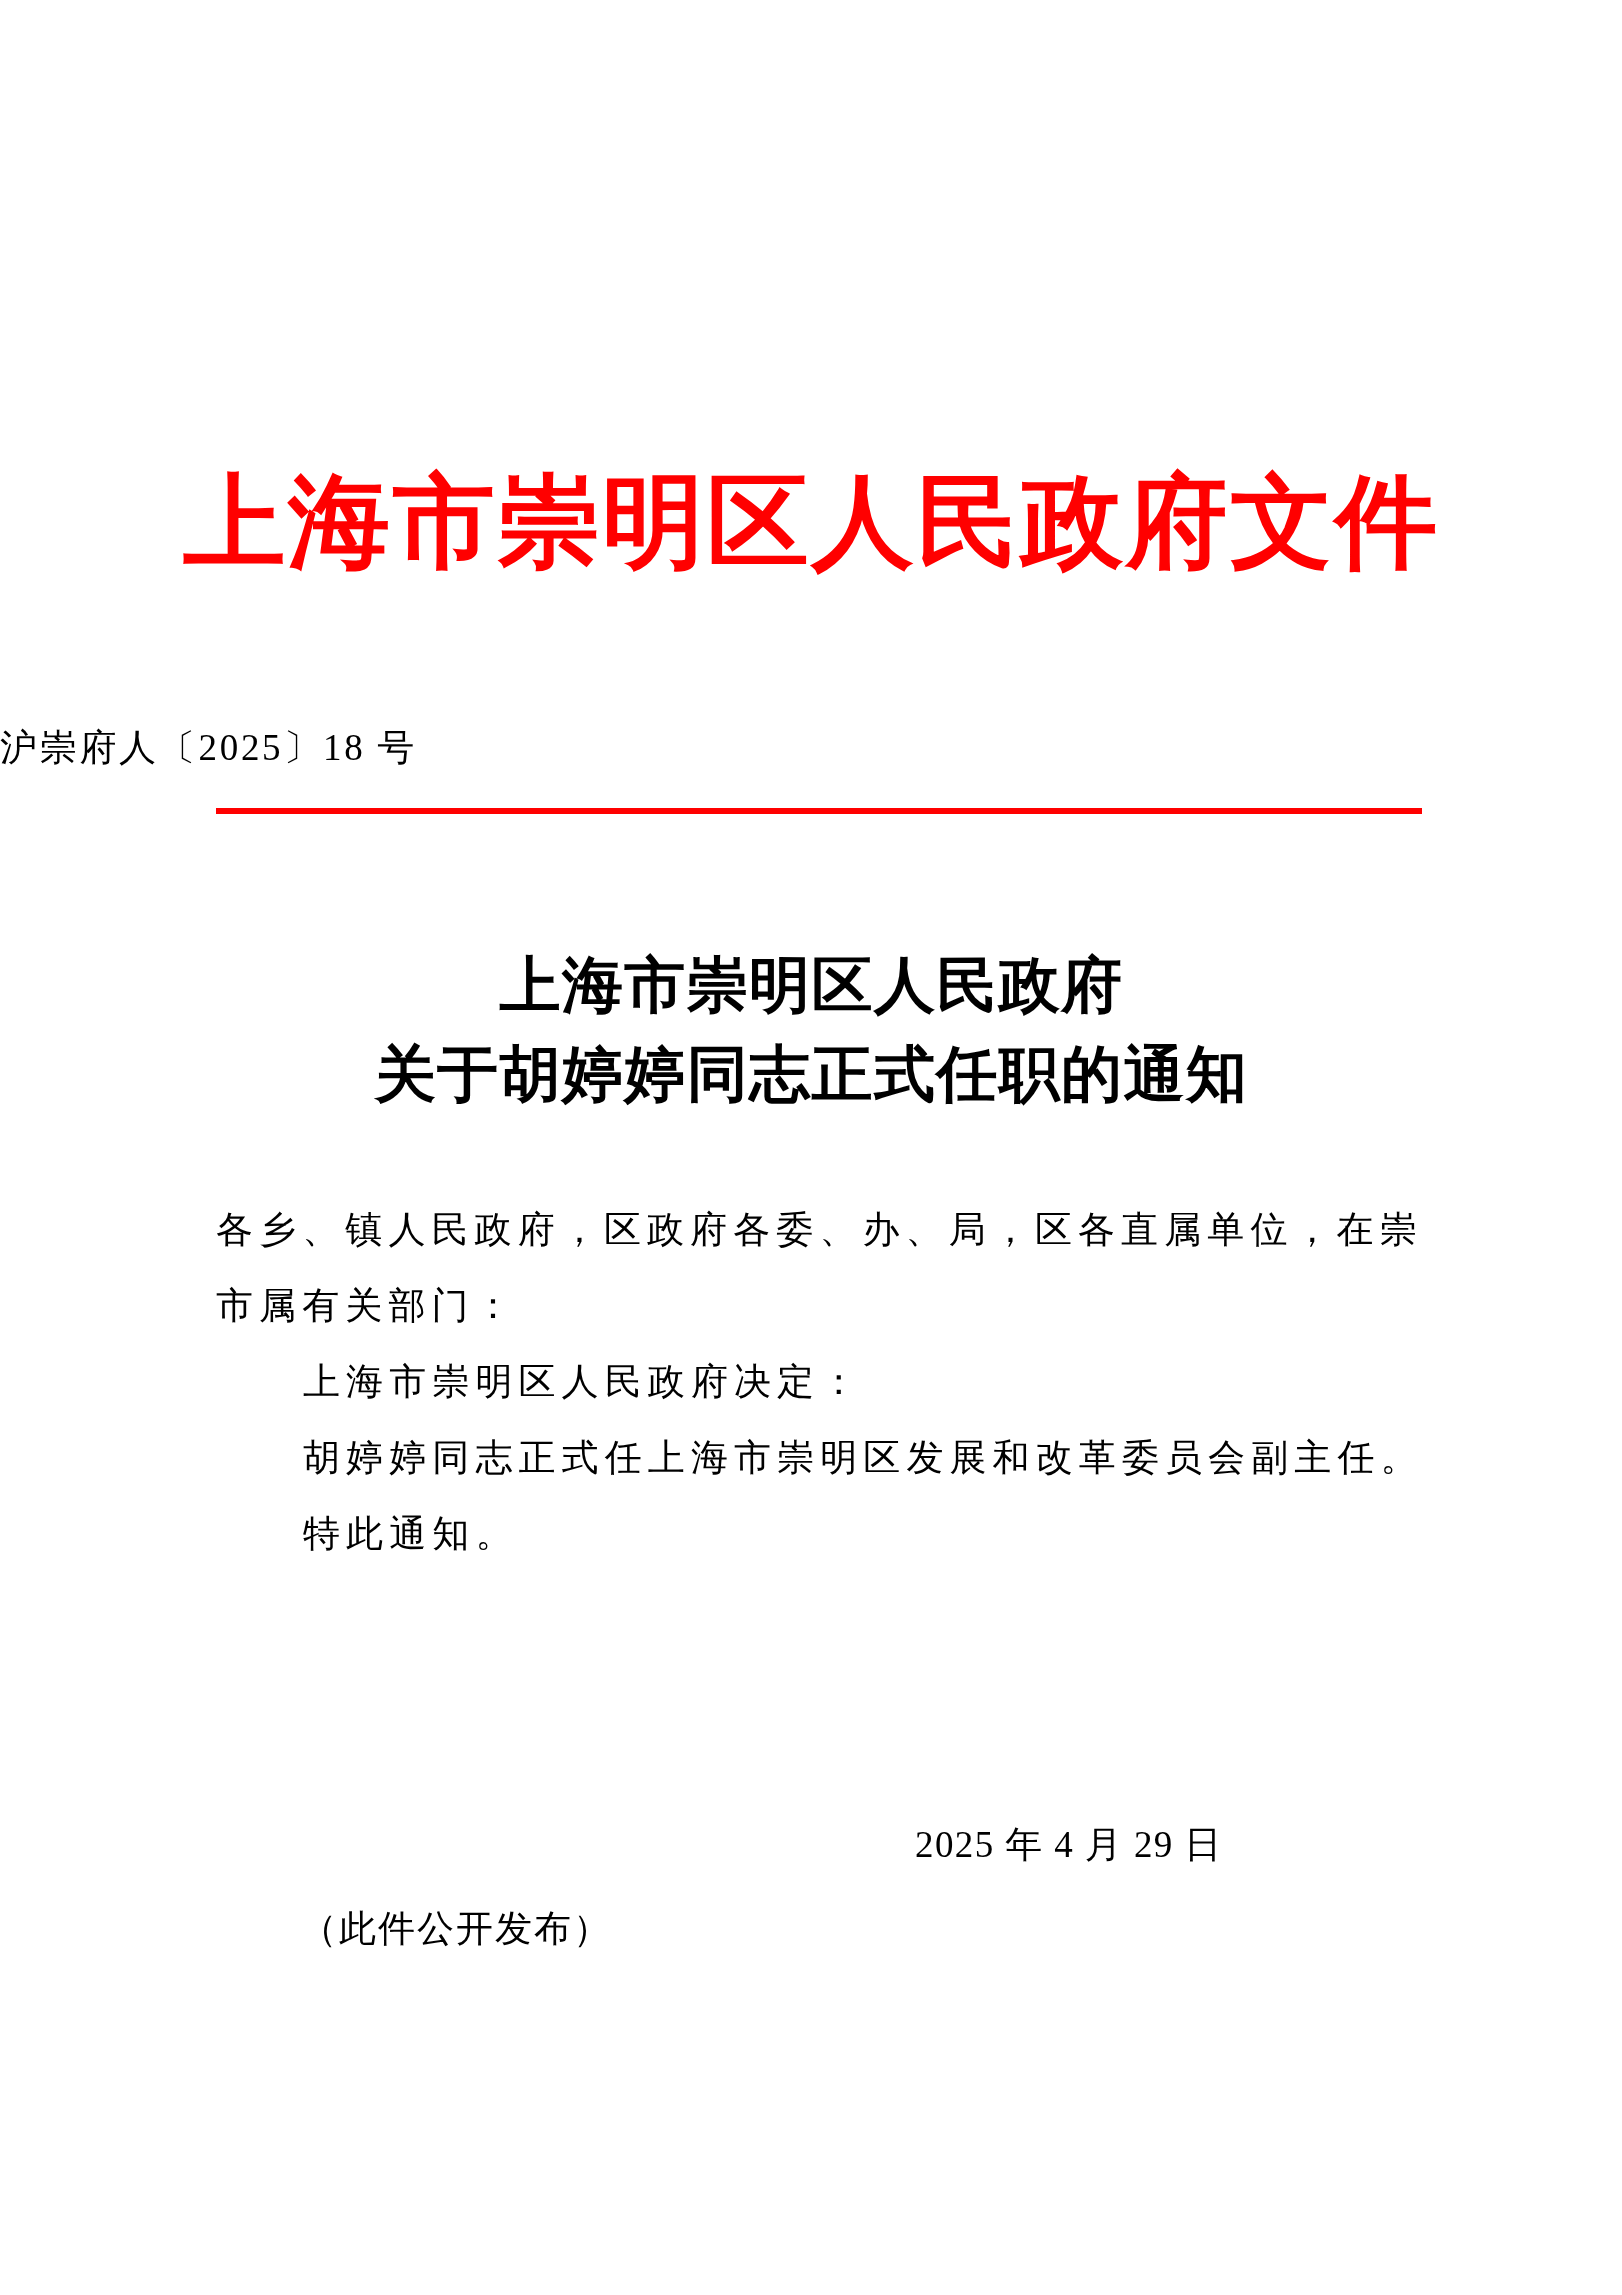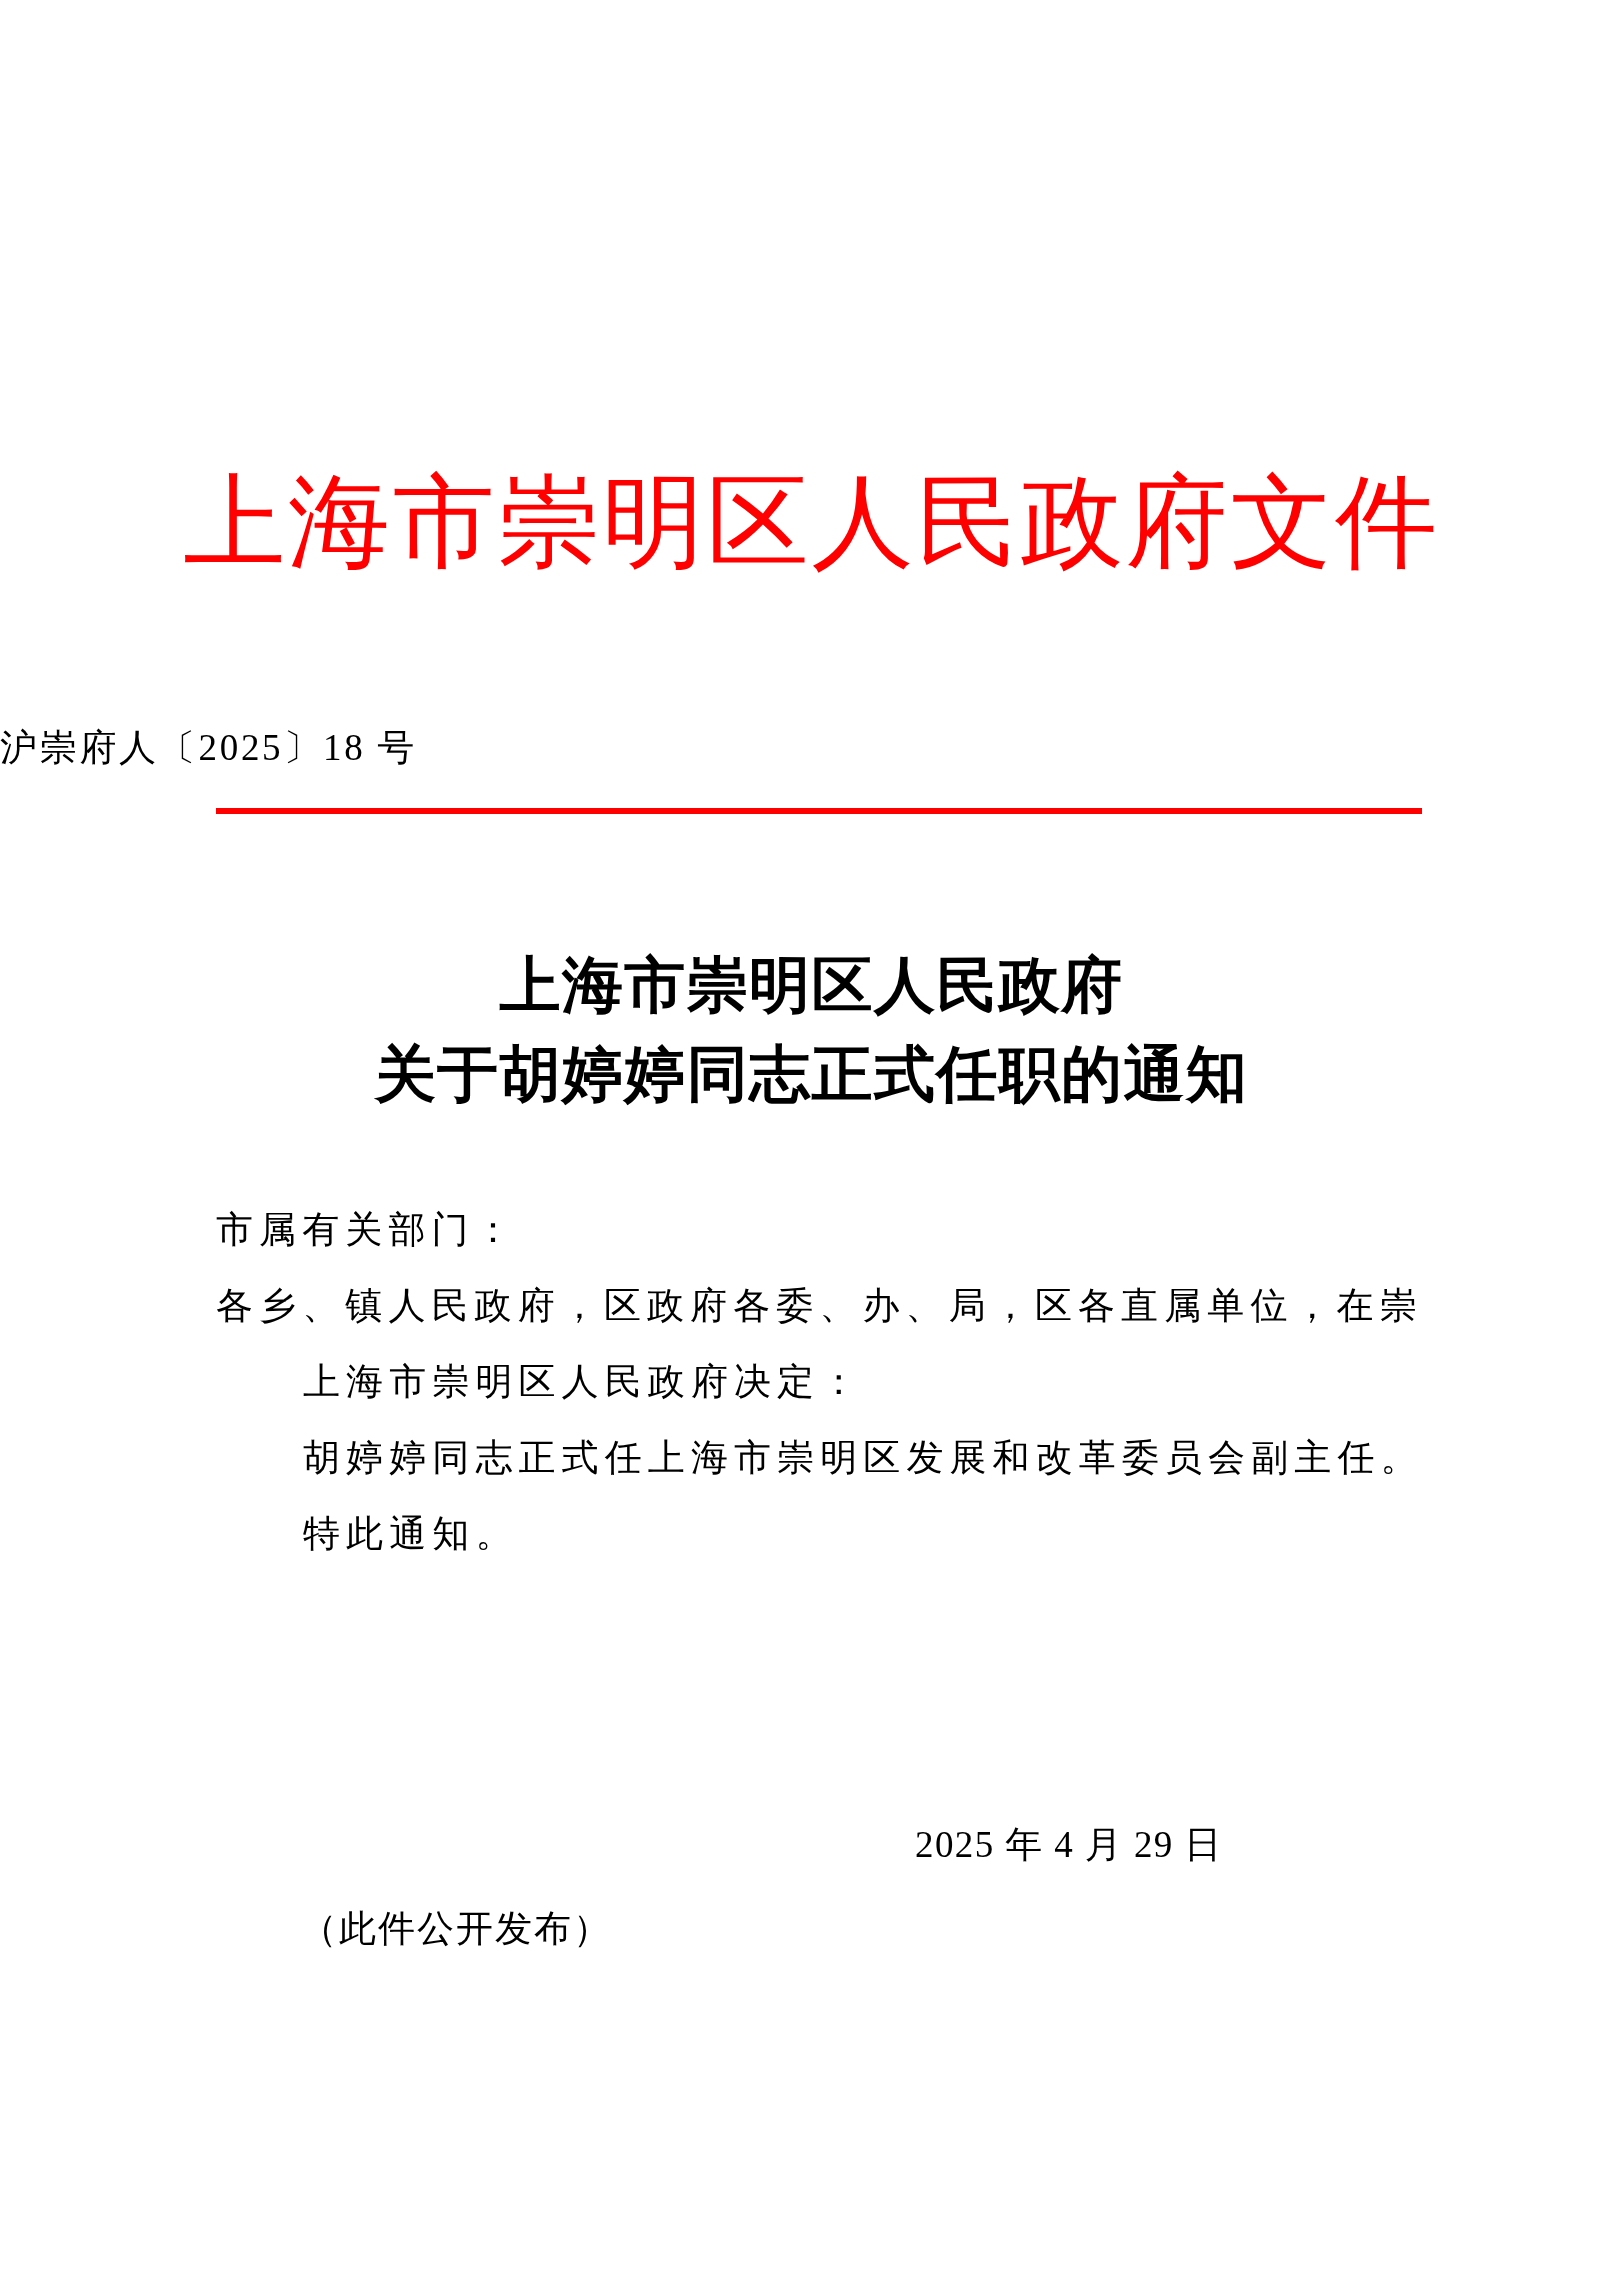--- a/index.html
+++ b/index.html
@@ -22,21 +22,21 @@
   }
   
   .doc-title{
     position:absolute;
     top:458px;
     left:0;
     width:100%;
     text-align:center;
     font-size:102px;
     line-height:129px;
-    font-weight:normal;
+    font-weight:bold;
     letter-spacing:2.7px;
     color:var(--accent-red);
     white-space:nowrap;
   }
   
   .doc-number{
     position:absolute;
     top:714px;
     left:0;
     width:100%;
@@ -116,22 +116,22 @@
   <div class="doc-number">沪崇府人〔2025〕18 号</div>
 
   <div class="red-divider"></div>
 
   <div class="notice-title">
     <div>上海市崇明区人民政府</div>
     <div>关于胡婷婷同志正式任职的通知</div>
   </div>
 
   <div class="body-text">
+      <div class="body-line">各乡、镇人民政府，区政府各委、办、局，区各直属单位，在崇</div>
       <div class="body-line">市属有关部门：</div>
-      <div class="body-line">各乡、镇人民政府，区政府各委、办、局，区各直属单位，在崇</div>
       <div class="body-line indent">上海市崇明区人民政府决定：</div>
       <div class="body-line indent">胡婷婷同志正式任上海市崇明区发展和改革委员会副主任。</div>
       <div class="body-line indent">特此通知。</div>
     </div>
 
   <div class="date-line">2025 年 4 月 29 日</div>
 
   <div class="publish-note">（此件公开发布）</div>
 
 </div>

